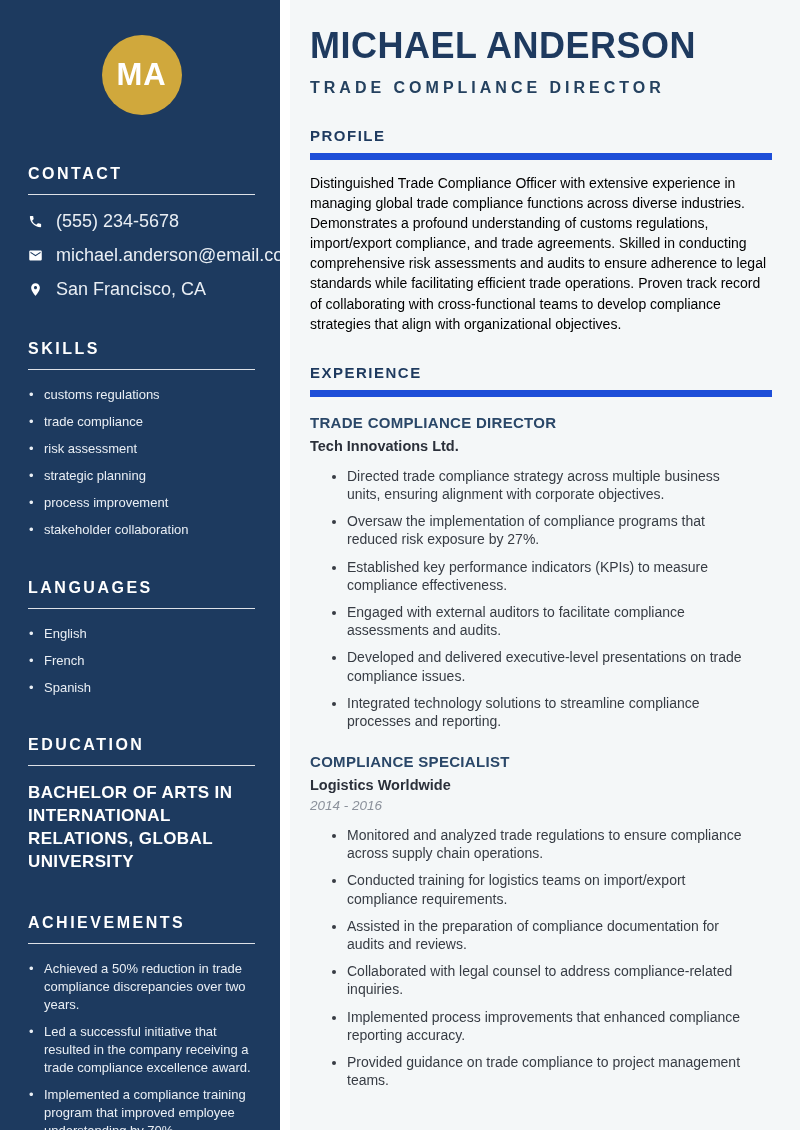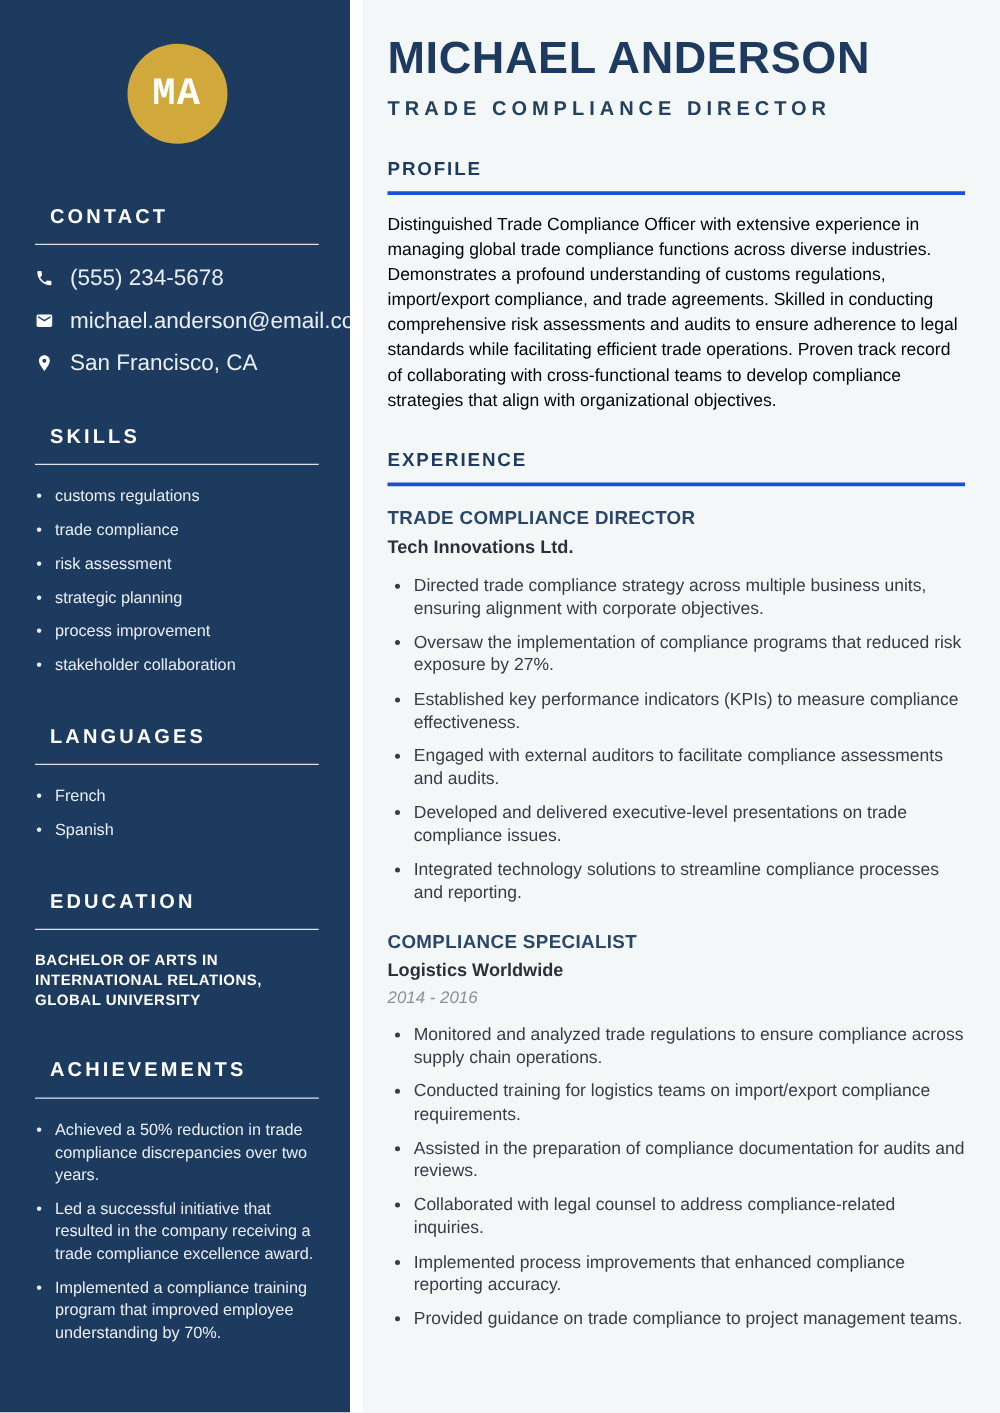--- a/index.html
+++ b/index.html
@@ -15,44 +15,44 @@
   .sidebar {
     width:280px; flex-shrink:0; box-sizing:border-box;
     background:#1d3a5f; color:#e9eef4;
     padding:35px 25px 20px 28px;
   }
   .avatar-wrap { text-align:center; margin-bottom:50px; }
   .avatar {
     width:80px; height:80px; border-radius:50%;
     background:#d0a83c; color:#ffffff;
     display:inline-flex; align-items:center; justify-content:center;
-    font-size:31px; font-weight:700; letter-spacing:1px;font-family:Liberation Mono, monospace;
+    font-size:31px; font-weight:700; letter-spacing:1px;
   }
   .side-section { margin-bottom:40px; }
   .side-section h2 {
-    margin:12px; font-size:16px; font-weight:700;
+    margin:0; font-size:16px; font-weight:700;
     letter-spacing:2.5px; color:#ffffff;
   }
   .rule-light {
     height:1px; background:rgba(255,255,255,0.85);
     margin:11px 0 16px; border:none;
   }
   .contact-item {
     display:flex; align-items:center; gap:13px;
     font-size:18px; color:#e9eef4; margin-bottom:13px;
   }
   .contact-item svg { width:15px; height:15px; fill:#ffffff; flex-shrink:0; }
   .side-list { list-style:none; margin:0; padding:0; }
   .side-list li {
     position:relative; padding-left:16px;
     font-size:13px; line-height:1.38; margin-bottom:9px; color:#e9eef4;
   }
   .side-list li::before { content:"•"; position:absolute; left:1px; top:0; }
   .degree {
-    margin:0; font-size:12px; font-weight:700; color:#ffffff;
+    margin:0; font-size:17px; font-weight:700; color:#ffffff;
     line-height:1.35; letter-spacing:0.4px;
   }
 
   
   .main {
     flex:1; box-sizing:border-box;
     background:#f4f7f8;
     border-left:10px solid #ffffff;
     padding:26px 28px 0 20px;
   }
@@ -61,31 +61,31 @@
     color:#1e3a5f; letter-spacing:0.5px; line-height:1.1;
   }
   .job-subtitle {
     margin:13px 0 0; font-size:16px; font-weight:600;
     color:#24415f; letter-spacing:4px;
   }
   .main-section { margin-top:30px; }
   .main-section h2 {
     margin:0; padding-bottom:9px;
     font-size:15px; font-weight:700; letter-spacing:1.5px;
-    color:#1e3a5f; border-bottom:3px solid #1d4ed8;
+    color:#1e3a5f; border-bottom:7px solid #1d4ed8;
   }
   .profile-text {
     margin:13px 0 0; font-size:14px; color:#000000; line-height:1.44;
   }
   .job { margin-top:17px; }
   .job + .job { margin-top:23px; }
   .job-title { margin:0; font-size:15px; font-weight:700; color:#2a4768; letter-spacing:0.3px; }
   .company { margin:7px 0 0; font-size:14.5px; font-weight:700; color:#2b303a; }
   .dates { margin:5px 0 0; font-size:13.5px; font-style:italic; color:#8b919b; }
-  .bullets { margin:13px 0 0; padding-left:21px; }
+  .bullets { margin:13px 16px 0; padding-left:21px; }
   .bullets li {
     font-size:14px; color:#373c44; line-height:1.3; margin-bottom:9px;
   }
 </style>
 </head>
 <body>
 
 <div class="page">
 
   <aside class="sidebar">
@@ -131,20 +131,21 @@
           <li>process improvement</li>
           <li>stakeholder collaboration</li>
         </ul>
     </section>
 
     <section class="side-section">
       <h2>LANGUAGES</h2>
       <div class="rule-light"></div>
       <ul class="side-list">
 
+      <li>English</li>
           <li>French</li>
           <li>Spanish</li>
         </ul>
     </section>
 
     <section class="side-section">
       <h2>EDUCATION</h2>
       <div class="rule-light"></div>
       <p class="degree">BACHELOR OF ARTS IN INTERNATIONAL RELATIONS, GLOBAL UNIVERSITY</p>
     </section>

